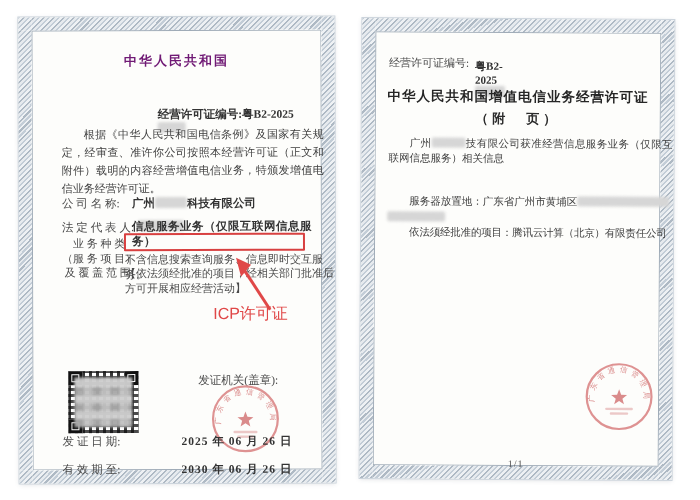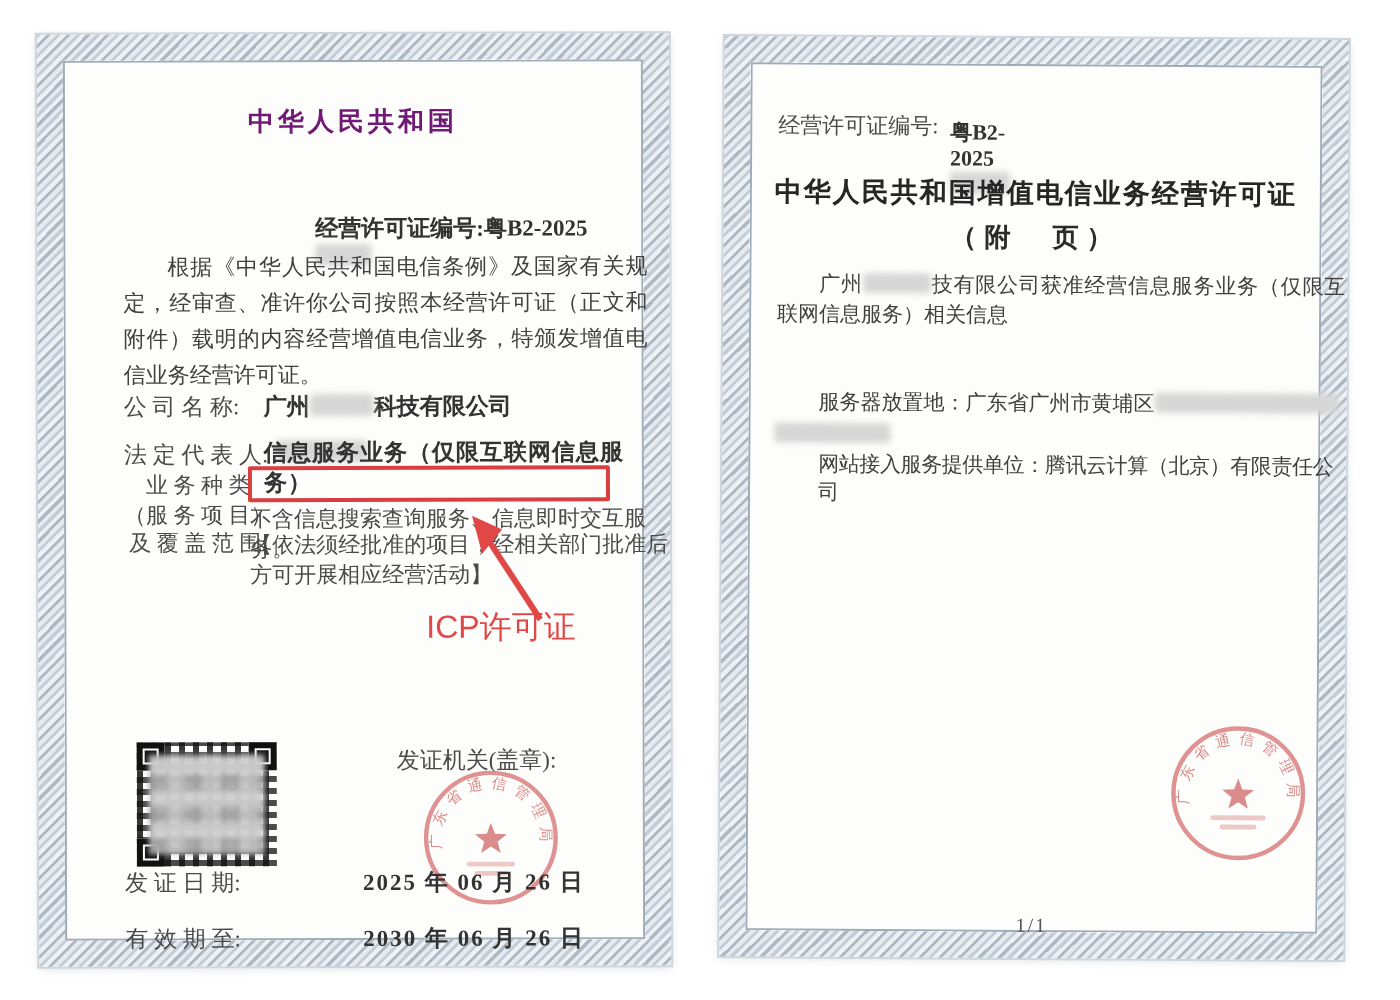--- a/index.html
+++ b/index.html
@@ -172,21 +172,21 @@
   </div>
 
 
 
   <div class="abs r-row r-r3">
     <span>服务器放置地：</span><span>广东省广州市黄埔区</span><span class="mask" style="width:92px;height:10px"></span>
   </div>
   <span class="mask abs r-cont"></span>
 
   <div class="abs r-row r-r5">
-    <span>网站接入服务提供单位：</span><span>腾讯云计算（北京）有限责任公司</span>
+    <span>依法须经批准的项目：</span><span>腾讯云计算（北京）有限责任公司</span>
   </div>
 
   <svg class="abs seal" id="seal-right" width="74" height="74" viewBox="0 0 80 80">
     <defs>
         <path id="arcR" d="M 18,56 A 27,27 0 1 1 62,56"></path>
       </defs>
     <circle cx="40" cy="40" r="35"></circle>
     <text><textPath href="#arcR" startOffset="50%" text-anchor="middle">广东省通信管理局</textPath></text>
     <polygon class="star" points="40,32 42.2,37.9 48.6,38.2 43.6,42.2 45.3,48.3 40,44.8 34.7,48.3 36.4,42.2 31.4,38.2 37.8,37.9"></polygon>
     <rect class="tiny" x="25" y="52" width="30" height="2.6" rx="1.3"></rect>

